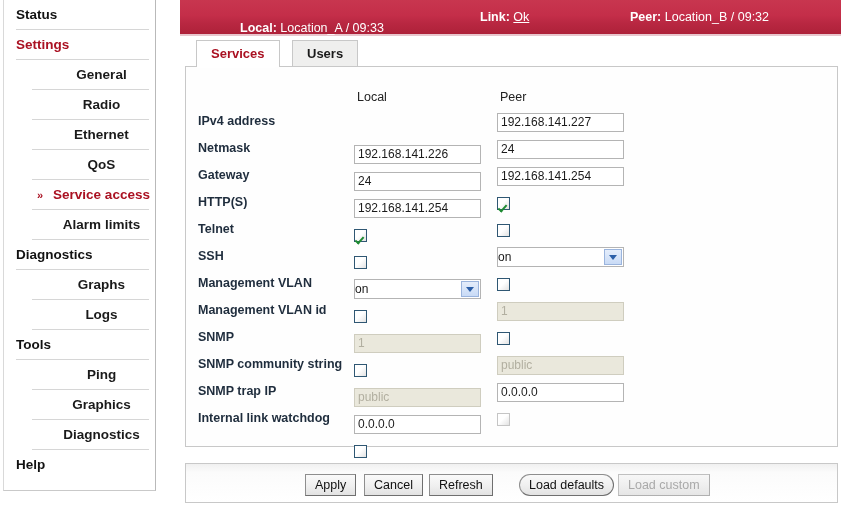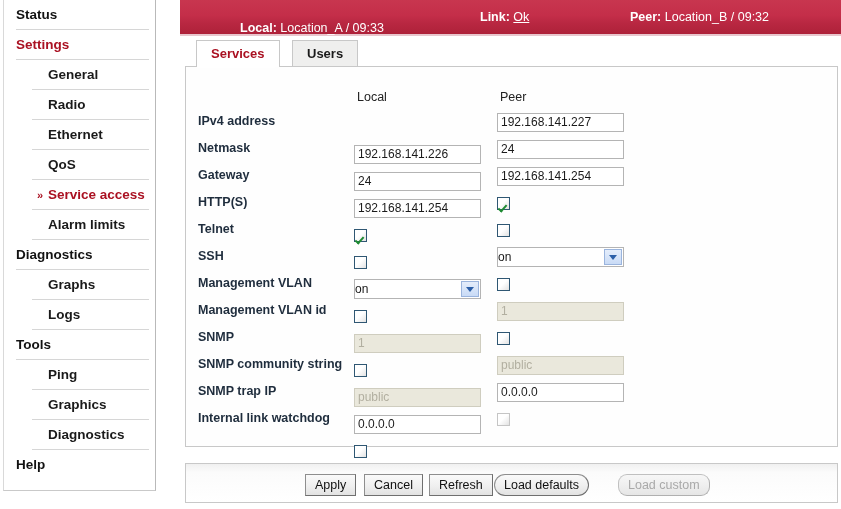--- a/index.html
+++ b/index.html
@@ -42,20 +42,21 @@
   .nav-top::after {
     content:"";
     position:absolute; left: 12px; right: 6px; bottom: 0;
     border-bottom: 1px solid #d6d6d6;
   }
   
   .nav-sub {
     font-weight: bold;
     color: #1a1a1a;
     padding-left: 44px;
+    text-align: center;
   }
   .nav-sub::after {
     content:"";
     position:absolute; left: 28px; right: 6px; bottom: 0;
     border-bottom: 1px solid #d6d6d6;
   }
   .nav-sub.selected { color: #aa1122; }
   .nav-sub .arrow {
     position:absolute; left: 33px; top:0;
     color: #aa1122; font-size: 11px; font-weight:bold;
@@ -213,26 +214,25 @@
     cursor:pointer;
     white-space:nowrap;
   }
   .btn.disabled {
     color:#a9a9a9;
     border-color:#c0c0c0;
     border-right-color:#b0b0b0;
     border-bottom-color:#b0b0b0;
     background: linear-gradient(to bottom,#f7f7f7 0%, #eeeeee 55%, #e6e6e6 100%);
     cursor:default;
-    border-radius:9px;
   }
   .btn-apply   { left:119px; }
   .btn-cancel  { left:178px; }
   .btn-refresh { left:243px; }
-  .btn-loaddef { left:308px;border-radius:11px; }
+  .btn-loaddef { left:333px;border-radius:11px; }
   .btn-loadcus { left:432px; }
 </style>
 </head>
 <body>
 
 <div id="app">
 
   <nav class="sidebar">
     <ul class="nav-list" id="nav-list">
         <li class="nav-item nav-top"><span class="nav-label">Status</span></li>

